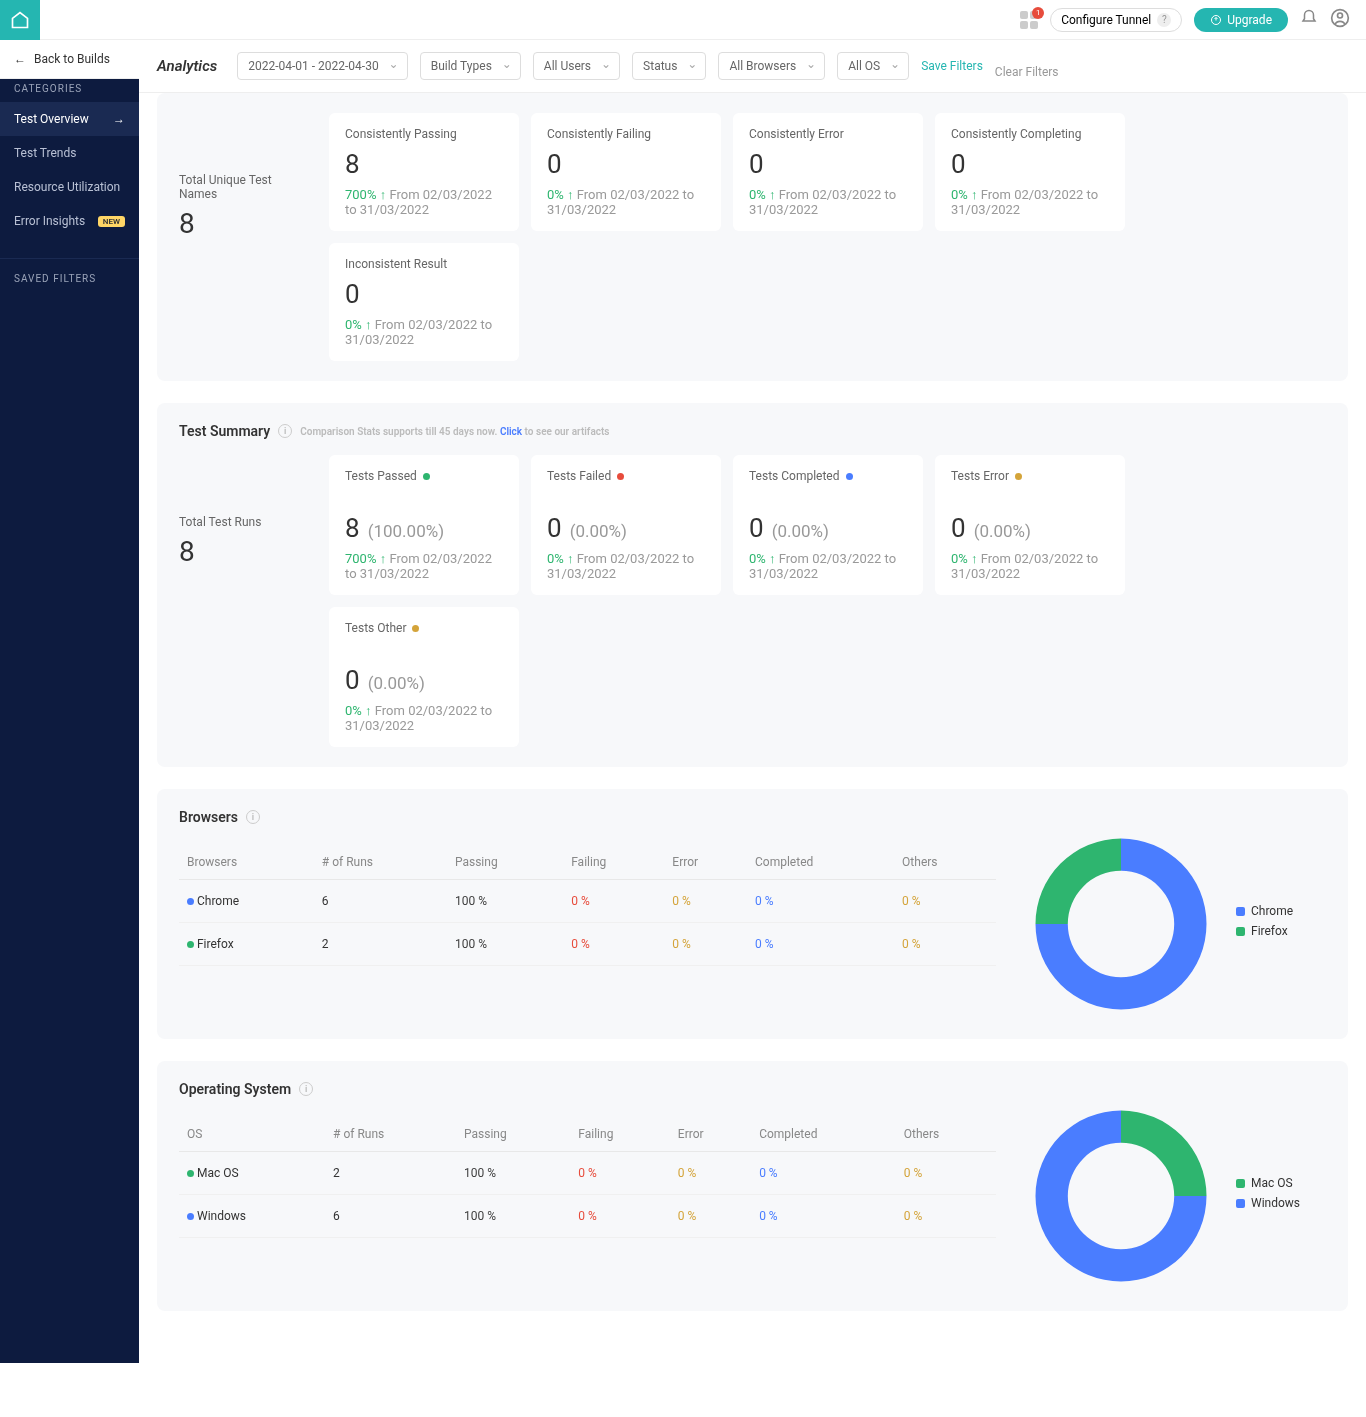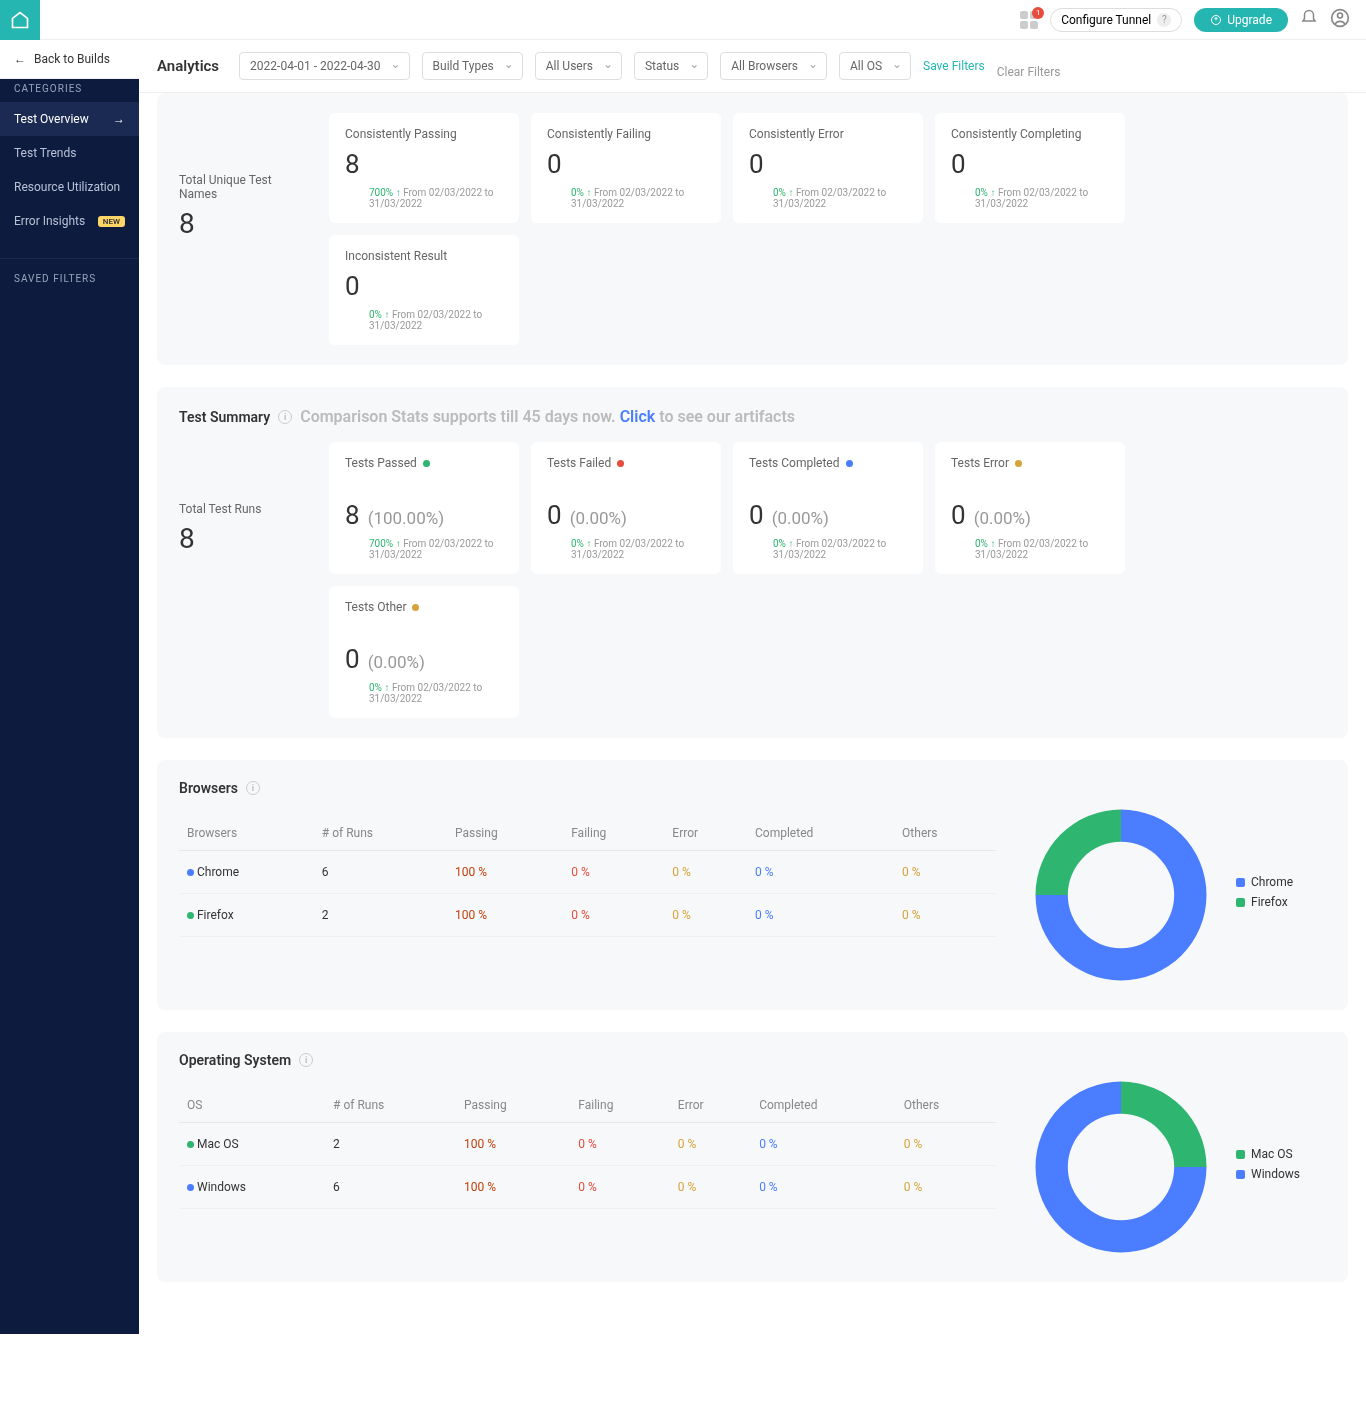--- a/index.html
+++ b/index.html
@@ -16,54 +16,54 @@
 .icon-btn { color:#888; cursor:pointer; }
 .layout { display:flex; }
 .sidebar { width:139px; background:#0d1b3f; color:#fff; min-height:525px; }
 .back-link { padding:12px 14px; font-size:12px; color:#333; background:#fff; border-bottom:1px solid #eee; display:flex; align-items:center; gap:8px; cursor:pointer; }
 .side-head { padding:4px 14px 8px; font-size:10px; letter-spacing:1px; color:#9aa3b8; }
 .side-item { padding:10px 14px; font-size:12px; color:#b8c0d4; cursor:pointer; display:flex; align-items:center; justify-content:space-between; }
 .side-item.active { background:#1a2a52; color:#fff; }
 .badge-new { background:#ffd666; color:#333; font-size:8px; padding:1px 5px; border-radius:3px; font-weight:600; }
 .main { flex:1; background:#fff; }
 .toolbar { padding:12px 18px; display:flex; flex-wrap:wrap; align-items:center; gap:12px; border-bottom:1px solid #eee; }
-.toolbar h2 { font-size:15px; font-weight:600; margin-right:8px; }
+.toolbar h2 { font-size:15px; font-weight:600; margin-right:8px;font-style:italic; }
 .sel { border:1px solid #ddd; border-radius:4px; padding:6px 28px 6px 10px; font-size:12px; color:#666; background:#fff; cursor:pointer; position:relative; }
 .sel::after { content:"⌄"; position:absolute; right:8px; top:4px; color:#aaa; }
 .link-txt { font-size:12px; color:#25b6b1; cursor:pointer; }
 .clear-txt { font-size:12px; color:#999; cursor:pointer;margin-top:12px; }
 .sub-toolbar { padding:10px 18px 18px; display:flex; gap:10px; }
 .sq-btn { border:1px solid #ddd; border-radius:4px; padding:7px 10px; font-size:12px; color:#666; background:#fff; cursor:pointer; display:flex; align-items:center; gap:6px; }
 .content { padding:0 18px 30px; background:#fff; }
 .panel { background:#f7f8fa; border-radius:8px; padding:20px 22px; margin-bottom:22px; }
 .panel-grid { display:flex; gap:20px; }
 .panel-left { width:130px; padding-top:60px; }
 .panel-left .lbl { font-size:12px; color:#666; margin-bottom:6px; }
 .panel-left .big { font-size:28px; color:#333; }
 .cards { flex:1; display:flex; flex-wrap:wrap; gap:12px; }
 .card { background:#fff; border-radius:6px; padding:14px 16px; width:190px; }
 .card .ttl { font-size:12px; color:#666; margin-bottom:8px; display:flex; align-items:center; gap:6px; }
 .dot { width:7px; height:7px; border-radius:50%; display:inline-block; }
 .card .val-row { display:flex; align-items:baseline; gap:8px; }
 .card .val { font-size:26px; color:#333; }
 .card .pct-sm { font-size:17px; color:#999;margin-top:30px; }
-.card .meta { font-size:10px; margin-top:8px;margin-left:24px; }
+.card .meta { font-size:13px; margin-top:8px; }
 .pct-g { color:#2eb56f; }
 .arrow-up { color:#2eb56f; }
 .date-range { color:#999; }
 .sec-title { font-size:14px; font-weight:600; display:flex; align-items:center; gap:8px; margin-bottom:4px; }
 .info-ic { width:14px; height:14px; border-radius:50%; border:1px solid #ccc; color:#bbb; font-size:9px; display:inline-flex; align-items:center; justify-content:center; }
-.hint { font-size:16px; color:#bbb;text-align:right; }
+.hint { font-size:10px; color:#bbb;text-align:right; }
 .hint .clk { color:#4a7dff; cursor:pointer; }
 .tbl-panel { display:flex; gap:30px; }
 .tbl-wrap { flex:1; }
 .tbl { width:100%; border-collapse:collapse; margin-top:16px; }
 .tbl th { text-align:left; font-weight:400; font-size:12px; color:#888; padding:10px 8px; border-bottom:1px solid #e8e8e8; }
 .tbl td { font-size:12px; padding:14px 8px; border-bottom:1px solid #f0f0f0; }
-.c-green{color:#c2410c;} .c-red{color:#e74c3c;} .c-amber{color:#d4a43a;} .c-blue{color:#4a7dff;}
+.c-green{color:#404040;} .c-red{color:#e74c3c;} .c-amber{color:#d4a43a;} .c-blue{color:#4a7dff;}
 .chart-side { width:300px; display:flex; align-items:center; gap:20px; }
 .donut { width:190px; height:190px; }
 .legend { font-size:12px; }
 .legend div { display:flex; align-items:center; gap:6px; margin-bottom:6px; }
 .sq { width:9px; height:9px; border-radius:2px; }
 </style>
 </head>
 <body>
 
 <div class="topbar">

